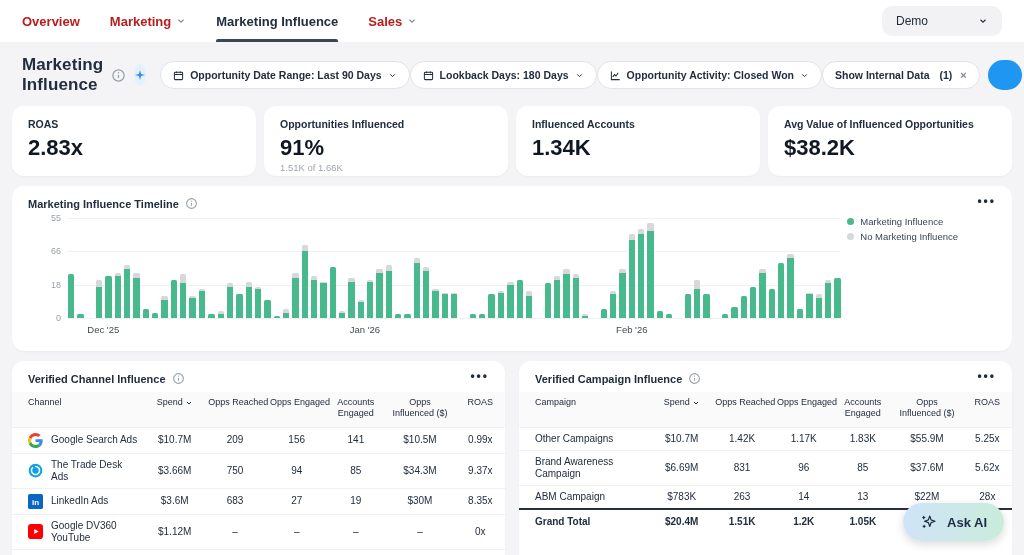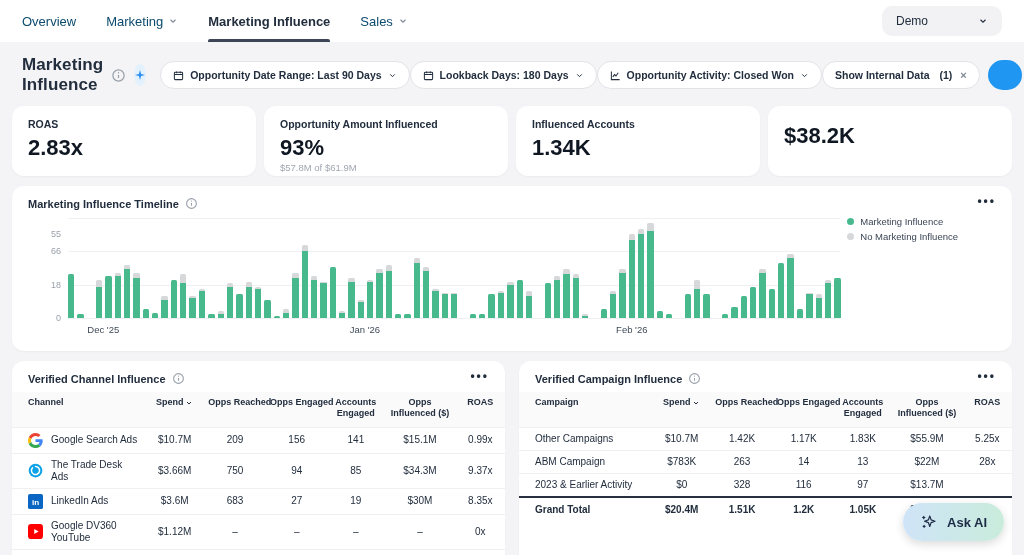--- a/index.html
+++ b/index.html
@@ -4,21 +4,21 @@
 <style>
   * { box-sizing: border-box; }
   html,body { margin:0; padding:0; }
   body {
     width:1024px; height:555px; overflow:hidden;
     font-family:"Liberation Sans", sans-serif;
     background:#f4f4f6; color:#222e3e; position:relative;
   }
   
   .topnav { background:#fff; height:42px; display:flex; align-items:center; padding:0 22px; }
-  .nav-item { font-size:13px; color:#0c4a6e; margin-right:30px; display:flex; align-items:center; gap:5px; height:42px; position:relative; cursor:pointer; }
+  .nav-item { font-size:13px; color:#b91c1c; margin-right:30px; display:flex; align-items:center; gap:5px; height:42px; position:relative; cursor:pointer;font-weight:bold; }
   .nav-item.active { color:#222e3e; font-weight:bold; }
   .nav-item.active::after { content:""; position:absolute; left:0; right:0; bottom:0; height:3px; background:#3c4656; border-radius:2px 2px 0 0; }
   .nav-chev { width:10px; height:10px; color:#7e8795; display:inline-flex; }
   .workspace { margin-left:auto; background:#f2f2f4; border-radius:10px; padding:8px 14px; width:120px; display:flex; justify-content:space-between; align-items:center; font-size:12px; color:#222e3e; cursor:pointer; }
   .workspace .nav-chev { color:#222e3e; }
   
   .page-header { display:flex; align-items:center; padding:13px 12px 9px 22px; gap:8px; }
   .page-title { font-size:17px; font-weight:bold; color:#222e3e; letter-spacing:.1px; }
   .icon-info { width:15px; height:15px; display:inline-flex; flex:0 0 auto; }
   .sparkle-chip { width:22px; height:22px; border-radius:50%; background:#e3f1fc; display:flex; align-items:center; justify-content:center; cursor:pointer; }
@@ -54,21 +54,21 @@
   .seg-green { background:#48b98d; border-radius:1.5px 1.5px 0 0; }
   .bar.capped .seg-green { border-radius:0; }
   .xtick { position:absolute; top:106px; font-size:9.5px; color:#3f4a58; white-space:nowrap; }
   
   .tables-row { display:flex; gap:14px; margin:0 12px; }
   .table-card { flex:1; background:#fff; border-radius:12px; position:relative; box-shadow:0 1px 2px rgba(16,24,40,.04); overflow:hidden; padding-bottom:2px; }
   .table-head { display:flex; align-items:center; gap:6px; padding:11px 16px 7px; }
   .table-title { font-size:11px; font-weight:bold; color:#222e3e; }
   .table-head .menu-dots { position:absolute; top:8px; right:16px; }
   table { width:100%; border-collapse:collapse; table-layout:fixed; }
-  thead th { background:#fafafb; color:#222e3e; font-weight:bold; font-size:9px; line-height:1.25; padding:5px 4px 7px; text-align:center; vertical-align:top; cursor:pointer; }
+  thead th { background:#fafafb; color:#222e3e; font-weight:normal; font-size:9px; line-height:1.25; padding:5px 4px 7px; text-align:center; vertical-align:top; cursor:pointer; }
   thead th:first-child { text-align:left; padding-left:16px; }
   tbody td, tfoot td { font-size:10px; color:#222e3e; text-align:center; padding:5px 4px; border-top:1px solid #f0f0f3; line-height:1.2; }
   tbody td:first-child, tfoot td:first-child { text-align:left; padding-left:16px; }
   tfoot td { border-top:2px solid #27303f; font-weight:bold; padding:6px 4px; }
   .chan { display:flex; align-items:center; gap:8px; }
   .chan-icon { width:15px; height:15px; flex:0 0 auto; display:inline-flex; }
   .chan-icon svg { width:15px; height:15px; }
   .sort-chev { display:inline-flex; width:8px; height:8px; vertical-align:middle; margin-left:2px; color:#222e3e; }
   
   .ask-ai { position:absolute; right:20px; bottom:14px; background:linear-gradient(90deg,#cfe4f8,#c9ecdb); border:none; border-radius:22px; padding:10px 17px; display:flex; align-items:center; gap:9px; font-weight:bold; color:#1c2b46; font-size:13px; font-family:"Liberation Sans",sans-serif; box-shadow:0 3px 10px rgba(0,0,0,.15); cursor:pointer; }
@@ -180,29 +180,30 @@
     
   </button>
 </div>
 
 <div class="kpi-row" id="kpi-row">
     <div class="kpi-card">
       <div class="kpi-label">ROAS</div>
       <div class="kpi-value">2.83x</div>
     </div>
     <div class="kpi-card">
-      <div class="kpi-label">Opportunity Amount Influenced</div>
-      <div class="kpi-value">93%</div>
-      <div class="kpi-sub">$57.8M of $61.9M</div>
+      <div class="kpi-label">Opportunities Influenced</div>
+      <div class="kpi-value">91%</div>
+      <div class="kpi-sub">1.51K of 1.66K</div>
     </div>
     <div class="kpi-card">
       <div class="kpi-label">Influenced Accounts</div>
       <div class="kpi-value">1.34K</div>
     </div>
     <div class="kpi-card">
+      <div class="kpi-label">Avg Value of Influenced Opportunities</div>
       <div class="kpi-value">$38.2K</div>
     </div>
   </div>
 
 <div class="chart-card">
   <div class="chart-title-row">
     <span class="chart-title">Marketing Influence Timeline</span>
     <span class="icon-info" style="width:13px;height:13px;">
       <svg viewBox="0 0 24 24" fill="none" stroke="#98a0aa" stroke-width="2">
           <circle cx="12" cy="12" r="9"></circle>
@@ -223,21 +224,21 @@
       </div>
     </div>
   <div class="plot" id="plot">
       <div class="gridline" style="top: 100px;"></div>
       <span class="ytick" style="top: 100px;">0</span>
       <div class="gridline" style="top: 67.2727px;"></div>
       <span class="ytick" style="top: 67.2727px;">18</span>
       <div class="gridline" style="top: 32.7273px;"></div>
       <span class="ytick" style="top: 32.7273px;">66</span>
       <div class="gridline" style="top: 0px;"></div>
-      <span class="ytick" style="top: 16px;">55</span>
+      <span class="ytick" style="top: 0px;">55</span>
       <div class="bars">
         <div class="bar">
           <div class="seg-green" style="height: 43.6364px;"></div>
         </div>
         <div class="bar">
           <div class="seg-green" style="height: 3.63636px;"></div>
         </div>
         <div class="bar"></div>
         <div class="bar capped">
           <div class="seg-gray" style="height: 7.27273px;"></div>
@@ -572,21 +573,21 @@
                     <path fill="#34A853" d="M24 48c6.5 0 11.9-2.1 15.9-5.8l-7.7-6c-2.2 1.5-4.9 2.3-8.2 2.3-6.3 0-11.6-4.2-13.5-9.9l-8 6.2C6.5 42.6 14.6 48 24 48z"></path>
                   </svg>
                 </span>
                 <span>Google Search Ads</span>
               </div>
             </td>
             <td>$10.7M</td>
             <td>209</td>
             <td>156</td>
             <td>141</td>
-            <td>$15.1M</td>
+            <td>$10.5M</td>
             <td>0.99x</td>
           </tr>
           <tr>
             <td>
               <div class="chan">
                 <span class="chan-icon">
                   <svg viewBox="0 0 24 24">
                     <circle cx="12" cy="12" r="11" fill="#0da2e7"></circle>
                     <path d="M12 5.5a6.5 6.5 0 1 1-4.8 2.1" stroke="#fff" stroke-width="2.4" fill="none" stroke-linecap="round"></path>
                   </svg>
@@ -707,42 +708,42 @@
             <td>$10.7M</td>
             <td>1.42K</td>
             <td>1.17K</td>
             <td>1.83K</td>
             <td>$55.9M</td>
             <td>5.25x</td>
           </tr>
           <tr>
             <td>
               <div class="chan">
+                <span>Brand Awareness Campaign</span>
+              </div>
+            </td>
+            <td>$6.69M</td>
+            <td>831</td>
+            <td>96</td>
+            <td>85</td>
+            <td>$37.6M</td>
+            <td>5.62x</td>
+          </tr>
+          <tr>
+            <td>
+              <div class="chan">
                 <span>ABM Campaign</span>
               </div>
             </td>
             <td>$783K</td>
             <td>263</td>
             <td>14</td>
             <td>13</td>
             <td>$22M</td>
             <td>28x</td>
-          </tr>
-          <tr>
-            <td>
-              <div class="chan">
-                <span>2023 &amp; Earlier Activity</span>
-              </div>
-            </td>
-            <td>$0</td>
-            <td>328</td>
-            <td>116</td>
-            <td>97</td>
-            <td>$13.7M</td>
-            <td></td>
           </tr>
         </tbody>
         <tfoot>
           <tr>
             <td>Grand Total</td>
             <td>$20.4M</td>
             <td>1.51K</td>
             <td>1.2K</td>
             <td>1.05K</td>
             <td>$57.8M</td>

